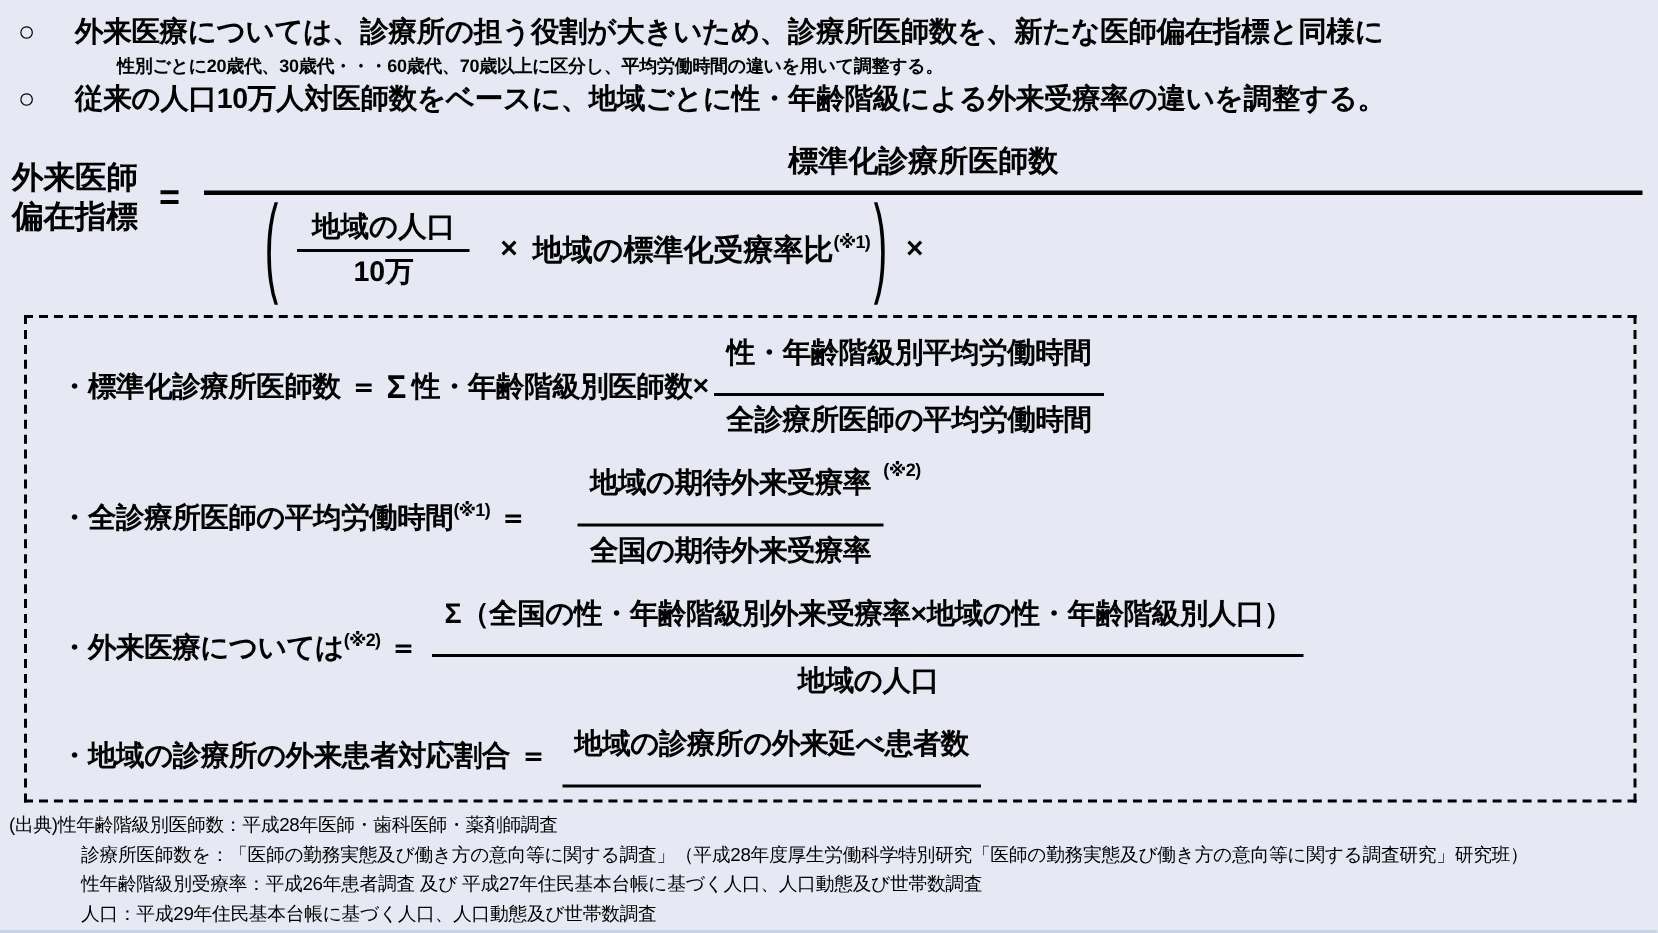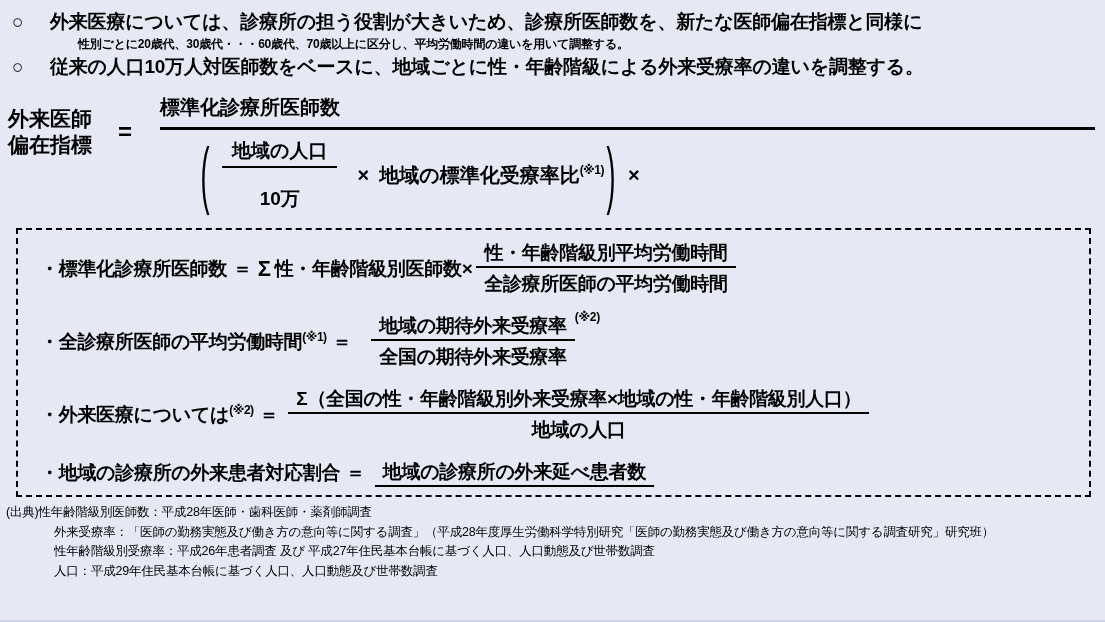--- a/index.html
+++ b/index.html
@@ -13,44 +13,44 @@
   }
 
   
   .bullets { padding:8px 6px 0 12px; }
   .bullet-row { display:flex; font-size:19px; font-weight:700; line-height:1.45; letter-spacing:-0.2px; }
   .bullet-marker { flex:0 0 30px; margin-right:8px; }
   .u { text-underline-offset:3px; }
   .bullet-cont { padding-left:66px; font-size:12px; font-weight:700; line-height:1.45; letter-spacing:-0.2px; }
 
   
-  .main-formula { display:flex; align-items:flex-start; padding:14px 10px 0 8px;gap:12px; }
+  .main-formula { display:flex; align-items:flex-start; padding:14px 10px 0 8px; }
   .lhs { font-size:21px; font-weight:700; line-height:1.2; margin-top:12px; white-space:nowrap; }
   .eq-main { font-size:24px; font-weight:700; margin:24px 16px 0 14px; }
   .bigfrac { flex:1; }
-  .bigfrac .num { text-align:left; font-size:20px; font-weight:700; padding-bottom:6px; }
+  .bigfrac .num { text-align:center; font-size:20px; font-weight:700; padding-bottom:6px; }
   .bigfrac .bar { border-top:3px solid #000; }
   .bigfrac .den { display:flex; align-items:center; padding:8px 0 0 38px; font-size:20px; font-weight:700; white-space:nowrap; }
   .paren { display:inline-block; font-size:30px; font-weight:400; transform:scale(0.9,2.45); transform-origin:center; padding:0 2px; }
   .innerfrac { display:inline-block; text-align:center; font-size:19px; font-weight:700; margin:0 10px; }
   .innerfrac .inum { border-bottom:2px solid #000; padding:0 10px 2px; }
-  .innerfrac .iden { padding-top:18px; }
+  .innerfrac .iden { padding-top:0; }
   .times { margin:0 10px; }
   .sup { font-size:12px; vertical-align:super; font-weight:700; letter-spacing:-0.5px; }
 
   
   .defbox {
     margin:16px 14px 0 16px;
     border:2px dashed #000;
     padding:10px 10px 8px 22px;
   }
   .defrow { display:flex; align-items:center; font-size:19px; font-weight:700; white-space:nowrap; letter-spacing:-0.3px; }
   .defrow + .defrow { margin-top:16px; }
   .frac { display:inline-block; text-align:center; position:relative; margin:0 4px; }
-  .frac .fnum { border-bottom:2px solid #000; padding:0 8px 0; }
+  .frac .fnum { border-bottom:2px solid #000; padding:0 8px 14px; }
   .frac .fden { padding-top:3px; }
   .frac .sup-out { position:absolute; left:100%; top:-3px; font-size:12px; white-space:nowrap; }
   .def-eq { margin:0 6px; }
   .sigma { font-size:22px; margin-right:4px; }
 
   
   .sources { padding:6px 4px 0 6px; font-size:12.5px; line-height:1.55; letter-spacing:-0.2px; }
   .src-indent { padding-left:48px; }
 </style>
 </head>
@@ -101,21 +101,21 @@
     <span>×</span>
     <span class="frac">
       <span class="fnum" style="display:block">性・年齢階級別平均労働時間</span>
       <span class="fden" style="display:block">全診療所医師の平均労働時間</span>
     </span>
   </div>
 
   <div class="defrow">
     <span><span>・全診療所医師の平均労働時間</span><span class="sup">(※1)</span></span>
     <span class="def-eq">＝</span>
-    <span class="frac" style="margin-left:14px">
+    <span class="frac" style="margin-left:28px">
       <span class="fnum" style="display:block">地域の期待外来受療率</span>
       <span class="fden" style="display:block">全国の期待外来受療率</span>
       <span class="sup-out">(※2)</span>
     </span>
   </div>
 
   <div class="defrow">
     <span><span>・外来医療については</span><span class="sup">(※2)</span></span>
     <span class="def-eq">＝</span>
     <span class="frac">
@@ -129,17 +129,17 @@
     <span class="def-eq">＝</span>
     <span class="frac">
       <span class="fnum" style="display:block">地域の診療所の外来延べ患者数</span>
     </span>
   </div>
 
 </div>
 
 <div class="sources">
   <div>(出典)性年齢階級別医師数：平成28年医師・歯科医師・薬剤師調査</div>
-  <div class="src-indent">外来受療率：「医師の勤務実態及び働き方の意向等に関する調査」（平成28年度厚生労働科学特別研究「医師の勤務実態及び働き方の意向等に関する調査研究」研究班）</div>
+  <div class="src-indent">診療所医師数を：「医師の勤務実態及び働き方の意向等に関する調査」（平成28年度厚生労働科学特別研究「医師の勤務実態及び働き方の意向等に関する調査研究」研究班）</div>
   <div class="src-indent">性年齢階級別受療率：平成26年患者調査 及び 平成27年住民基本台帳に基づく人口、人口動態及び世帯数調査</div>
   <div class="src-indent">人口：平成29年住民基本台帳に基づく人口、人口動態及び世帯数調査</div>
 
 </div>
 
 </body></html>

